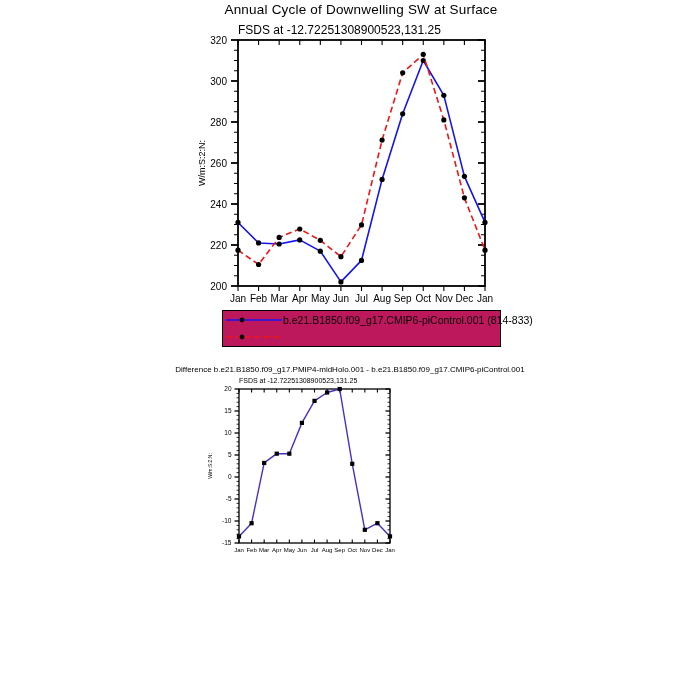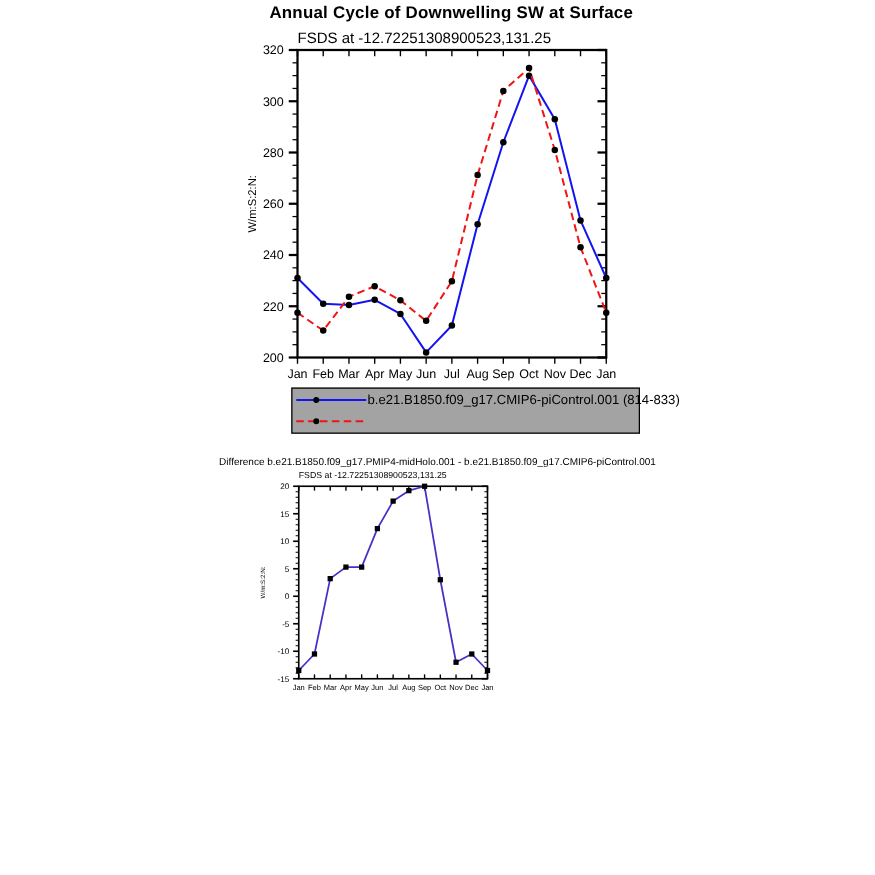--- a/index.html
+++ b/index.html
@@ -1,25 +1,25 @@
 <!DOCTYPE html>
 <html><head>
 <meta charset="utf-8">
 <style>
   html,body{margin:0;padding:0;background:#fff;}
   #page{position:relative;width:700px;height:700px;background:#fff;overflow:hidden;
         font-family:"Liberation Sans",sans-serif;color:#000;}
   .abs{position:absolute;}
   #main-title{left:150px;top:2px;width:422px;text-align:center;
-              font-size:13.5px;font-weight:bold;letter-spacing:0.2px;}
+              font-size:13.5px;font-weight:normal;letter-spacing:0.2px;}
   #main-subtitle{left:238px;top:23px;font-size:12px;}
   #charts-svg{left:0;top:0;}
   #legend-box{left:222px;top:310px;width:279px;height:37px;border:1px solid #000;
-              background:#a3a3a3;display:flex;flex-direction:column;justify-content:center;
-              padding:1px 2px;box-sizing:border-box;margin-left:11px;}
+              background:#be185d;display:flex;flex-direction:column;justify-content:center;
+              padding:1px 2px;box-sizing:border-box;}
   .legend-row{display:flex;align-items:center;height:17px;font-size:10.5px;white-space:nowrap;}
   .legend-sample{width:58px;height:10px;flex:0 0 58px;}
   #diff-title{left:0;top:365px;width:700px;text-align:center;font-size:8px;font-weight:normal;}
   #diff-subtitle{left:239px;top:377px;font-size:7px;}
 </style>
 </head>
 <body>
 
 <div id="page">
 

